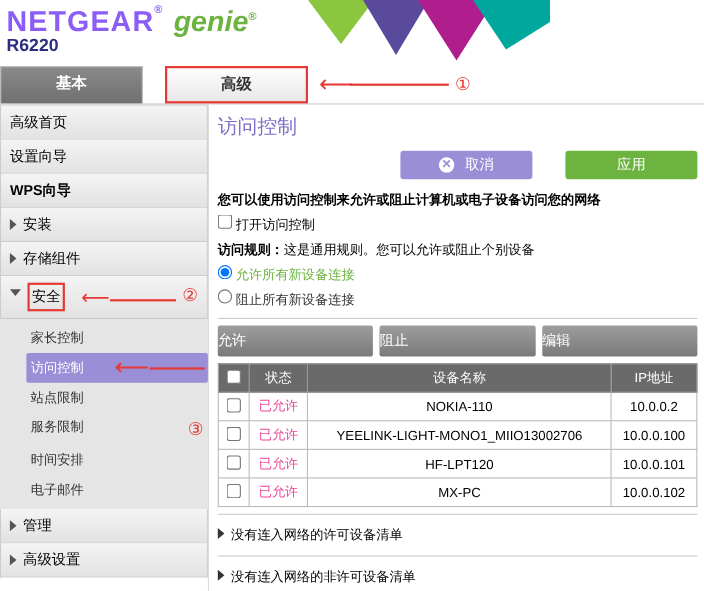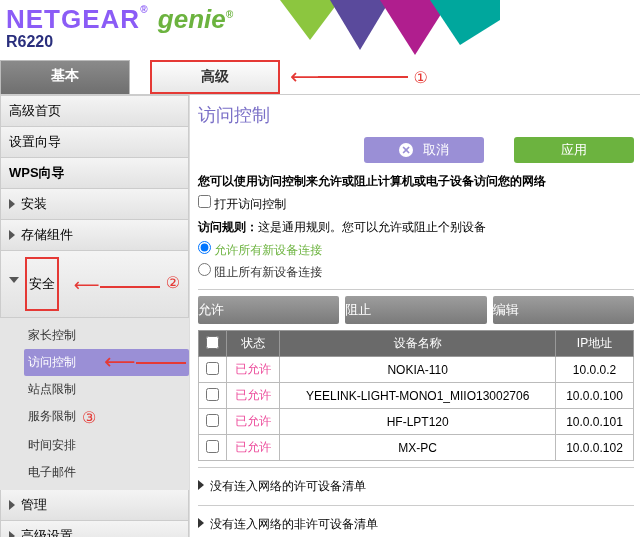--- a/index.html
+++ b/index.html
@@ -16,21 +16,21 @@
 .tab.adv{border:2px solid #e53935;font-weight:700;color:#333}
 .redarrow{color:#e53935;font-size:22px;vertical-align:middle}
 .circnum{color:#e53935;font-size:16px;margin-left:6px}
 .tabnote{display:flex;align-items:center;margin-left:10px}
 .main{display:flex}
 .sidebar{width:190px;border-right:1px solid #ddd}
 .sbitem{background:linear-gradient(#f4f4f4,#e2e2e2);border:1px solid #ccc;border-top:none;padding:6px 8px;font-size:13px;cursor:pointer;display:flex;align-items:center}
 .sbitem:first-child{border-top:1px solid #ccc}
 .caret{display:inline-block;width:0;height:0;border-top:5px solid transparent;border-bottom:5px solid transparent;border-left:6px solid #555;margin-right:6px}
 .caret.open{border-left:none;border-top:6px solid #555;border-right:5px solid transparent;border-left:5px solid transparent;margin-top:2px}
-.secbox{border:2px solid #e53935;display:inline-block;padding:16px 2px}
+.secbox{border:2px solid #e53935;display:inline-block;padding:2px 2px}
 .secline{display:flex;align-items:center;justify-content:space-between}
 .subitems{background:#e5e5e5;padding:4px 0 4px 24px}
 .subitem{padding:5px 4px;font-size:12px;color:#333;cursor:pointer}
 .subitem.active{background:#9a8fd6;color:#fff;border-radius:2px}
 .subnote{position:relative}
 .content{flex:1;padding:2px 6px 10px 8px}
 .pgtitle{color:#7a6fc7;font-size:18px;padding:6px 0}
 .btnrow{display:flex;justify-content:flex-end;gap:30px;padding:4px 0 8px}
 .btn{border:none;color:#fff;font-size:13px;padding:4px 0;width:120px;border-radius:3px;cursor:pointer;display:flex;align-items:center;justify-content:center;gap:10px}
 .btn.cancel{background:#9a8fd6}
@@ -98,21 +98,21 @@
       <span><span class="caret open"></span><span class="secbox">安全</span></span>
       <span><span class="redarrow" style="font-size:18px">⟵</span><span style="display:inline-block;width:60px;border-top:2px solid #e53935"></span><span class="circnum">②</span></span>
     </div>
     <div class="subitems">
       <div class="subitem">家长控制</div>
       <div class="subitem active subnote">
         <span>访问控制</span>
         <span class="arrow2">⟵<span style="display:inline-block;width:50px;border-top:2px solid #e53935;vertical-align:middle"></span></span>
       </div>
       <div class="subitem">站点限制</div>
-      <div class="subitem" style="display:flex;">
+      <div class="subitem" style="display:flex;justify-content:space-between">
           <span>服务限制</span>
           <span class="circnum">③</span>
         </div>
       <div class="subitem">时间安排</div>
       <div class="subitem">电子邮件</div>
     </div>
     <div class="sbitem">
         <span class="caret"></span>
         <span>管理</span>
       </div>

